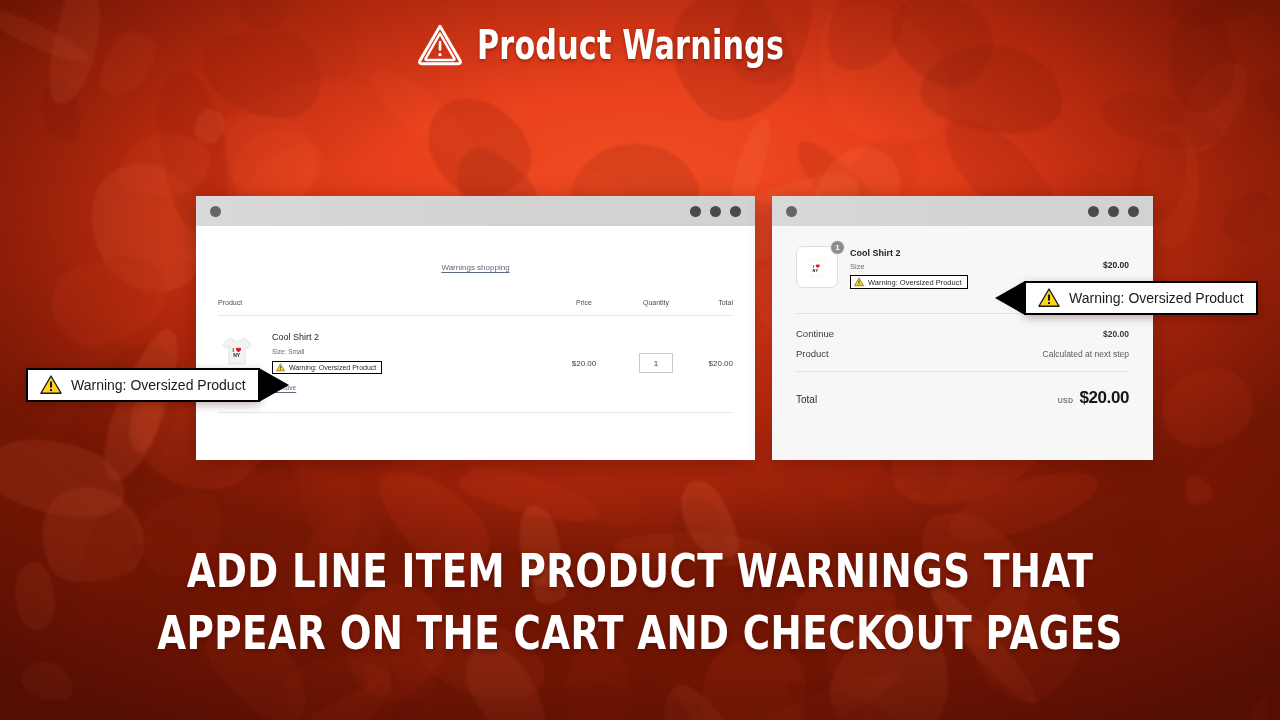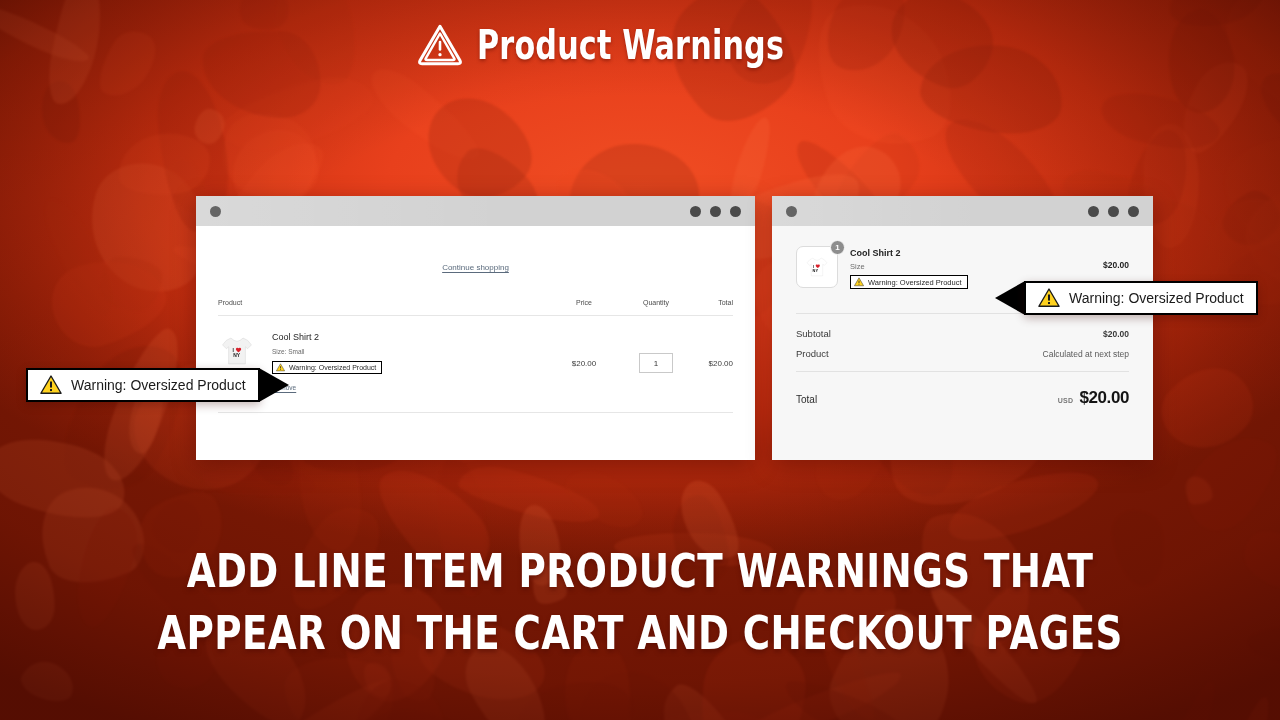--- a/index.html
+++ b/index.html
@@ -363,21 +363,21 @@
     <div class="dot tb-left"></div>
     <div class="tb-right">
       <div class="dot"></div>
       <div class="dot"></div>
       <div class="dot"></div>
     </div>
   </div>
 
   <div id="cart-body">
     <div class="cart-sub">
-      <a href="#">Continue shopping</a>
+      <a href="#">Warnings shopping</a>
     </div>
 
     <div class="cart-table">
       <div class="cart-head">
         <div class="ch-product">Product</div>
         <div class="ch-price">Price</div>
         <div class="ch-qty">Quantity</div>
         <div class="ch-total">Total</div>
       </div>
       <div class="rule"></div>
@@ -454,21 +454,21 @@
           <span class="txt">Warning: Oversized Product</span>
         </div>
       </div>
 
       <div class="co-price">$20.00</div>
     </div>
 
     <div class="co-rule"></div>
 
     <div class="co-line">
-      <span class="lbl">Subtotal</span>
+      <span class="lbl">Continue</span>
       <span class="val">$20.00</span>
     </div>
     <div class="co-line">
       <span class="lbl">Product</span>
       <span class="val muted">Calculated at next step</span>
     </div>
 
     <div class="co-rule2"></div>
 
     <div class="co-total">

